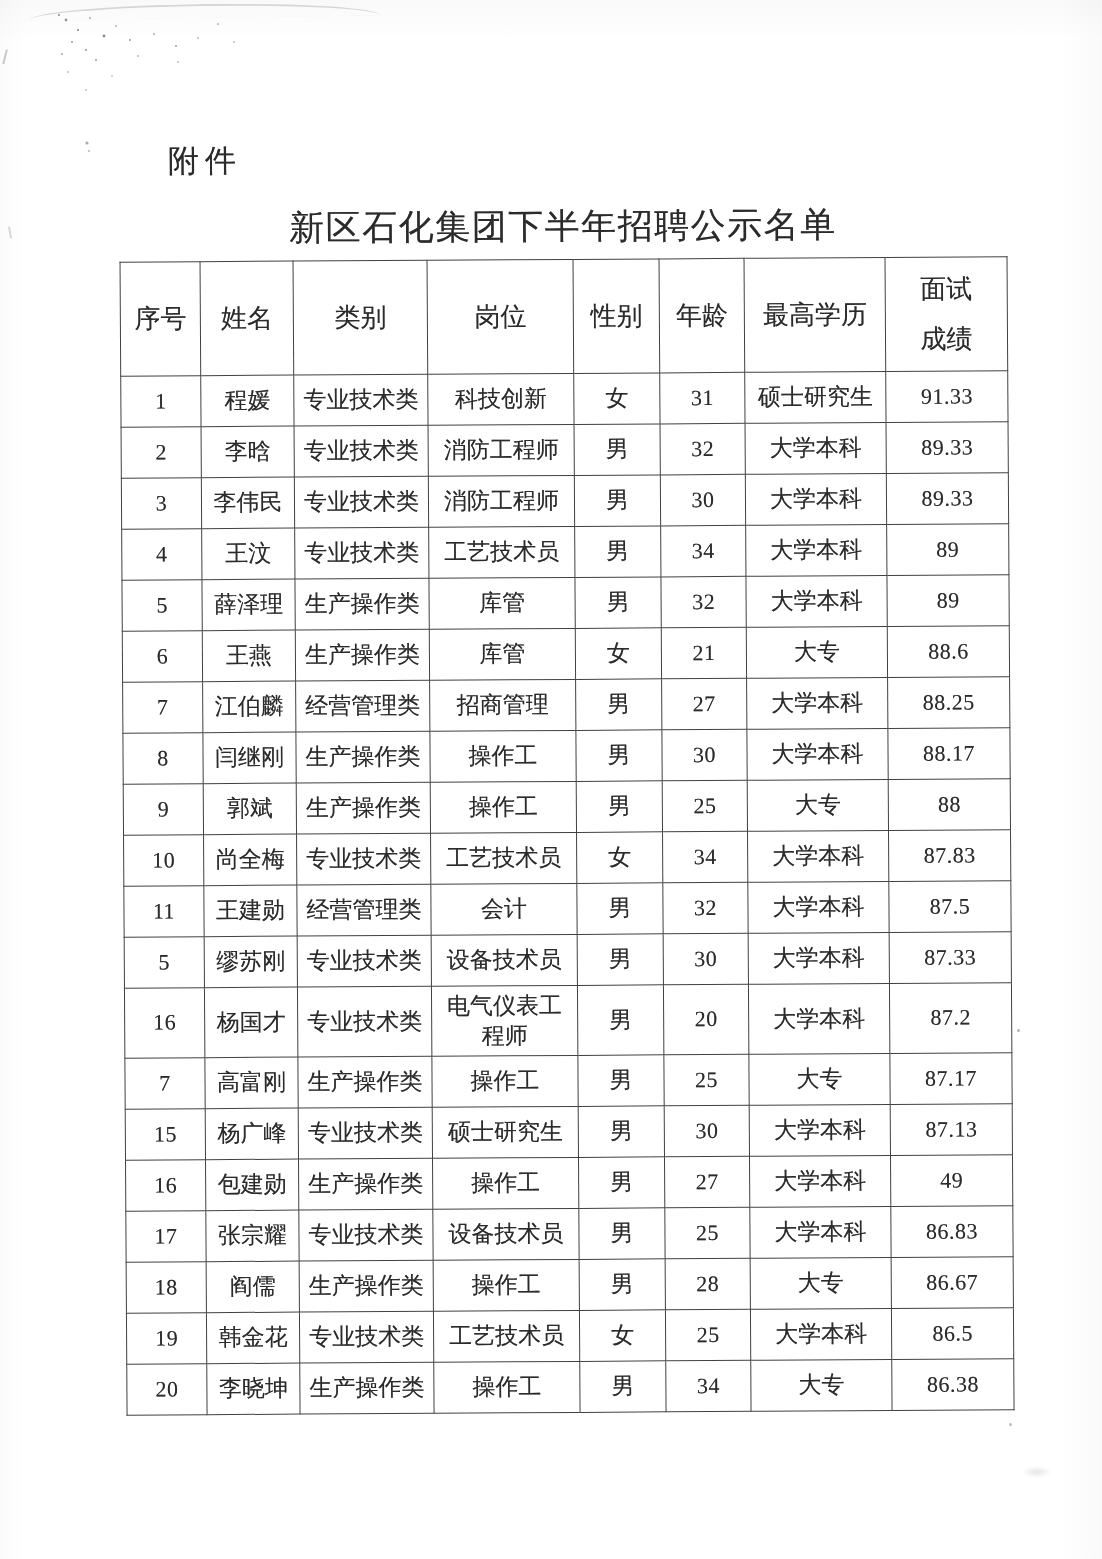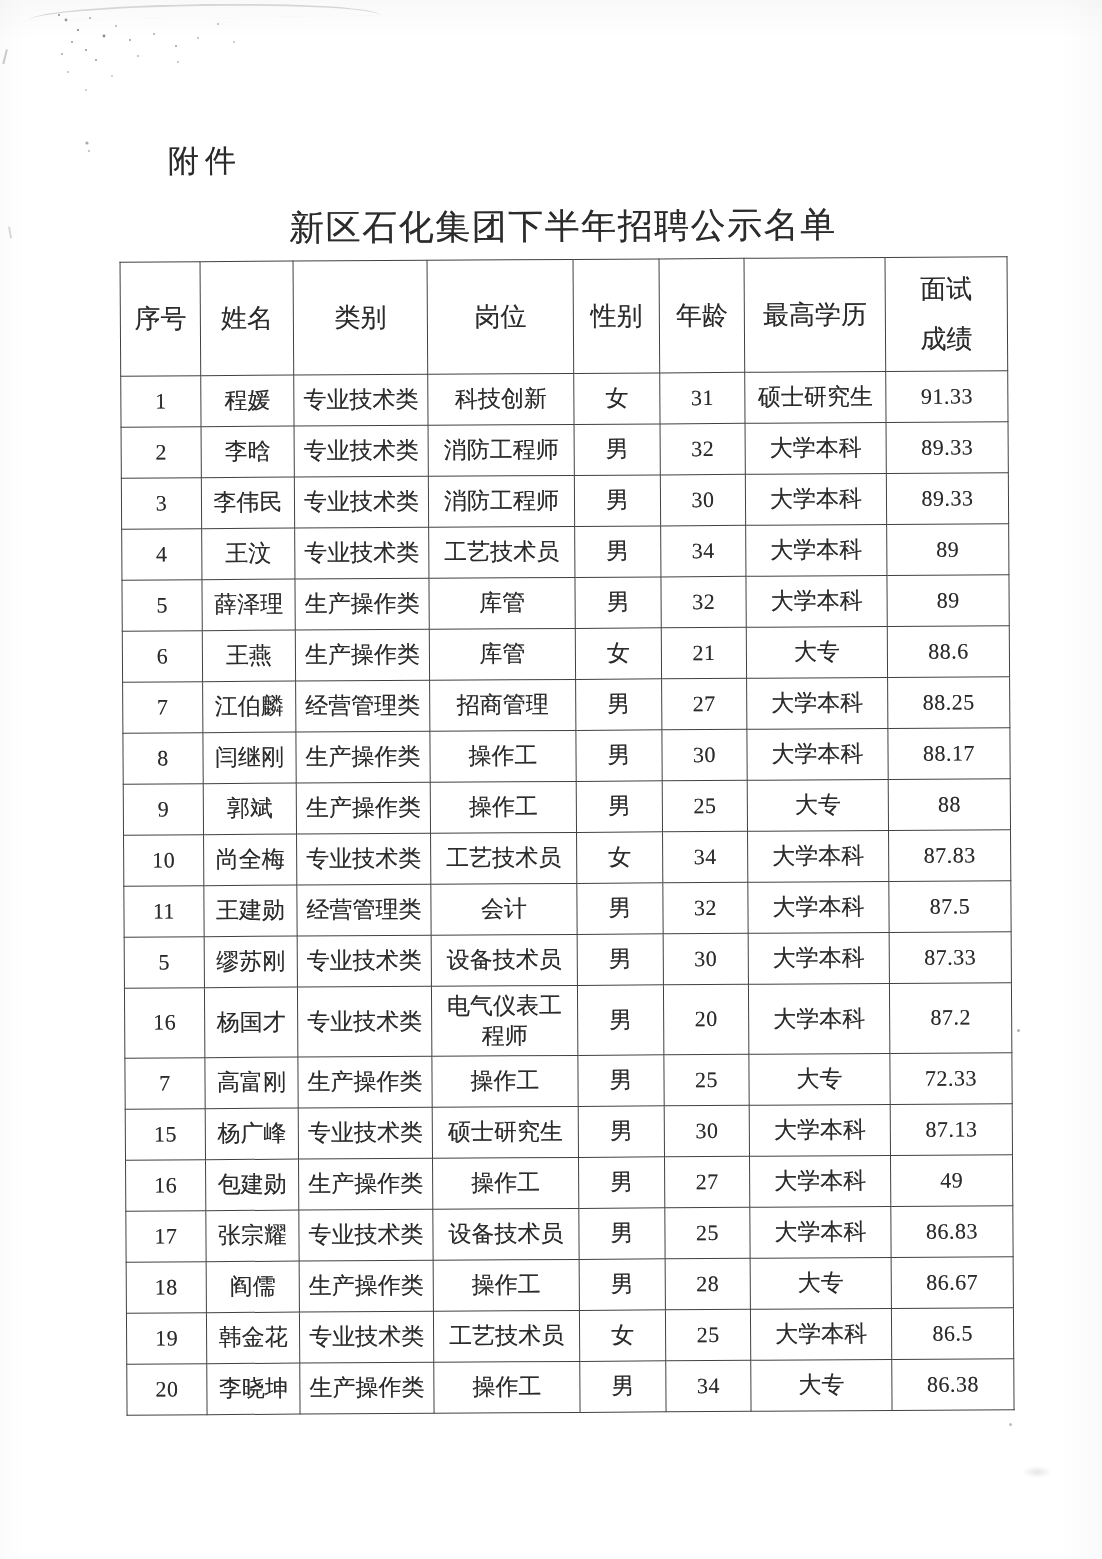--- a/index.html
+++ b/index.html
@@ -299,21 +299,21 @@
             <td class="col-score">87.2</td>
           </tr>
           <tr>
             <td class="col-index">7</td>
             <td class="col-name">高富刚</td>
             <td class="col-category">生产操作类</td>
             <td class="col-position">操作工</td>
             <td class="col-gender">男</td>
             <td class="col-age">25</td>
             <td class="col-education">大专</td>
-            <td class="col-score">72.33</td>
+            <td class="col-score">87.17</td>
           </tr>
           <tr>
             <td class="col-index">15</td>
             <td class="col-name">杨广峰</td>
             <td class="col-category">专业技术类</td>
             <td class="col-position">硕士研究生</td>
             <td class="col-gender">男</td>
             <td class="col-age">30</td>
             <td class="col-education">大学本科</td>
             <td class="col-score">87.13</td>

